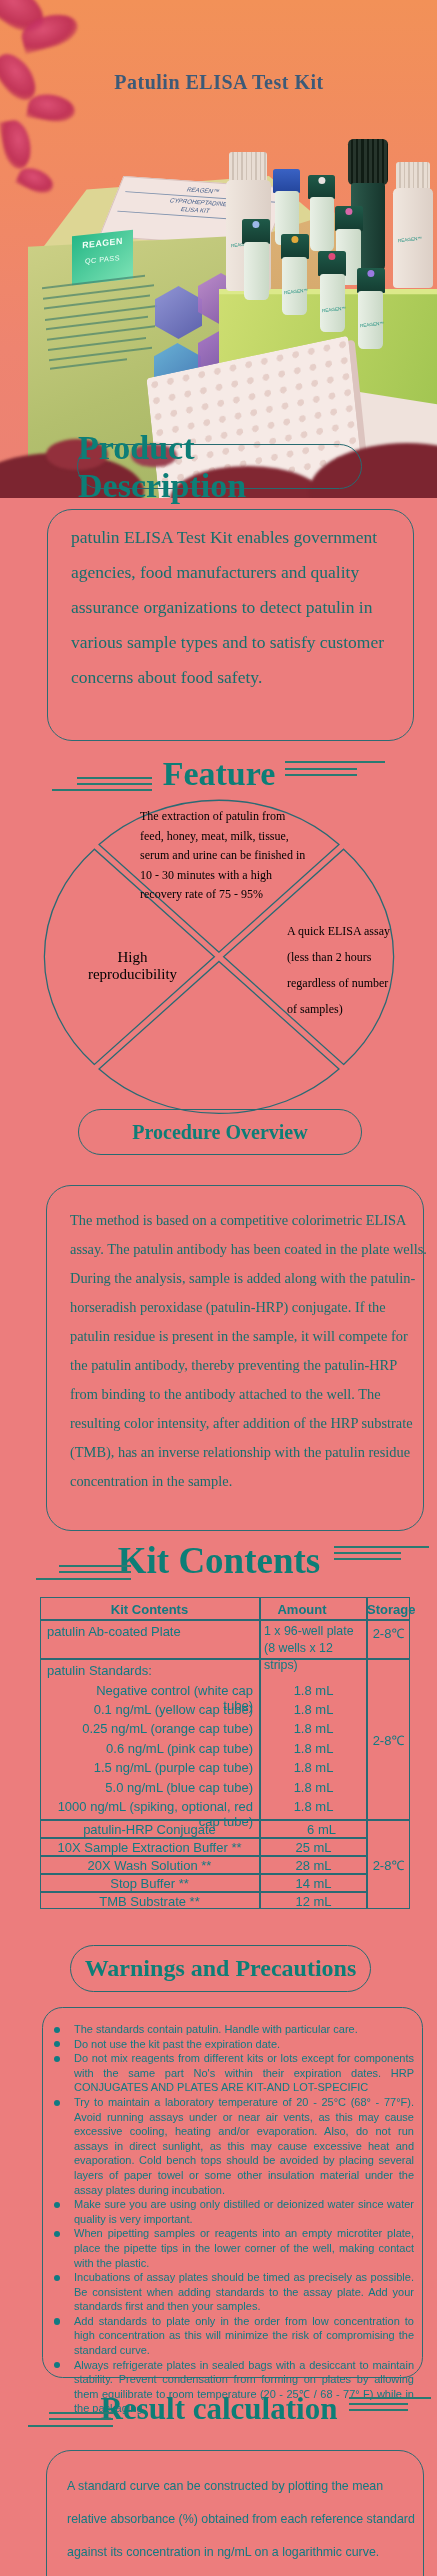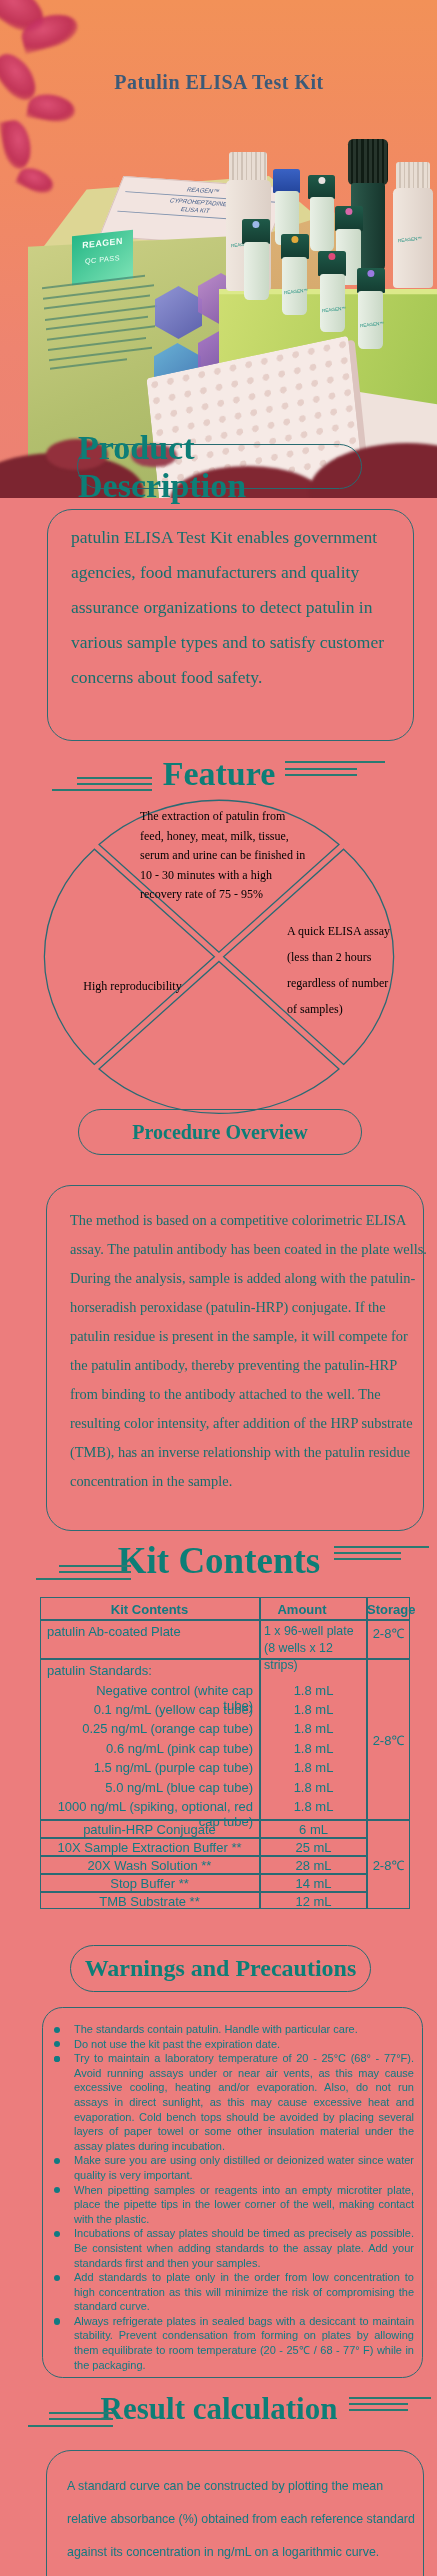--- a/index.html
+++ b/index.html
@@ -184,21 +184,21 @@
   <svg class="abs" style="left:0;top:721px;" width="438" height="448" viewBox="0 0 850 870">
 
     <g fill="none" stroke="#2a6a74" stroke-width="2.5">
       <path d="M 425 449 L 192 240 A 330 295 0 0 1 658 240 Z"></path>
       <path d="M 434 458 L 667 249 A 330 295 0 0 1 667 667 Z"></path>
       <path d="M 425 467 L 658 676 A 330 295 0 0 1 192 676 Z"></path>
       <path d="M 416 458 L 183 667 A 330 295 0 0 1 183 249 Z"></path>
     </g>
   </svg>
   <div class="slicetxt" style="left:140px;top:807px;width:166px;font-size:12px;line-height:19.6px;">The extraction of patulin from feed, honey, meat, milk, tissue, serum and urine can be finished in 10 - 30 minutes with a high recovery rate of 75 - 95%</div>
-  <div class="slicetxt" style="left:72px;top:949px;width:121px;font-size:12px;text-align:center;margin-top:30px;">High reproducibility</div>
+  <div class="slicetxt" style="left:72px;top:949px;width:121px;font-size:15px;text-align:center;">High reproducibility</div>
   <div class="slicetxt" style="left:287px;top:918px;width:103px;font-size:12px;line-height:26px;">A quick ELISA assay (less than 2 hours regardless of number of samples)</div>
 
   <div class="oval" style="left:78px;top:1109px;width:282px;height:44px;font-size:20px;">Procedure Overview</div>
   <div class="rbox" style="left:46px;top:1185px;width:376px;height:344px;"></div>
   <div class="abs serifbody" style="left:70px;top:1206px;width:357px;font-size:14.4px;line-height:29px;">The method is based on a competitive colorimetric ELISA assay. The patulin antibody has been coated in the plate wells. During the analysis, sample is added along with the patulin-horseradish peroxidase (patulin-HRP) conjugate. If the patulin residue is present in the sample, it will compete for the patulin antibody, thereby preventing the patulin-HRP from binding to the antibody attached to the well. The resulting color intensity, after addition of the HRP substrate (TMB), has an inverse relationship with the patulin residue concentration in the sample.</div>
 
   <div class="dtitle" style="top:1539px;font-size:37px;">Kit Contents</div>
   <div class="sline" style="left:36px;top:1578px;width:95px;"></div>
   <div class="sline" style="left:59px;top:1571px;width:72px;"></div>
   <div class="sline" style="left:59px;top:1565px;width:72px;"></div>
@@ -236,37 +236,37 @@
   <div class="tcell tc" style="left:261px;top:1741px;width:105px;">1.8 mL</div>
   <div class="tcell tr" style="left:72px;top:1760px;width:181px;">1.5 ng/mL (purple cap tube)</div>
   <div class="tcell tc" style="left:261px;top:1760px;width:105px;">1.8 mL</div>
   <div class="tcell tr" style="left:72px;top:1780px;width:181px;">5.0 ng/mL (blue cap tube)</div>
   <div class="tcell tc" style="left:261px;top:1780px;width:105px;">1.8 mL</div>
   <div class="tcell tr" style="left:46px;top:1799px;width:207px;">1000 ng/mL (spiking, optional, red cap tube)</div>
   <div class="tcell tc" style="left:261px;top:1799px;width:105px;">1.8 mL</div>
   <div class="tcell tc" style="left:367px;top:1731px;width:43px;">2-8℃</div>
 
   <div class="tcell tc" style="left:40px;top:1822px;width:219px;">patulin-HRP Conjugate</div>
-  <div class="tcell tc" style="left:261px;top:1822px;width:105px;">6 mL</div>
+  <div class="tcell tc" style="left:261px;top:1822px;width:105px;padding-left:8px;">6 mL</div>
   <div class="tcell tc" style="left:40px;top:1840px;width:219px;">10X Sample Extraction Buffer **</div>
   <div class="tcell tc" style="left:261px;top:1840px;width:105px;">25 mL</div>
   <div class="tcell tc" style="left:40px;top:1858px;width:219px;">20X Wash Solution **</div>
   <div class="tcell tc" style="left:261px;top:1858px;width:105px;">28 mL</div>
   <div class="tcell tc" style="left:40px;top:1876px;width:219px;">Stop Buffer **</div>
   <div class="tcell tc" style="left:261px;top:1876px;width:105px;">14 mL</div>
   <div class="tcell tc" style="left:40px;top:1894px;width:219px;border-radius:6px;">TMB Substrate **</div>
   <div class="tcell tc" style="left:261px;top:1894px;width:105px;">12 mL</div>
   <div class="tcell tc" style="left:367px;top:1856px;width:43px;">2-8℃</div>
 
   <div class="oval" style="left:70px;top:1945px;width:299px;height:45px;font-size:24px;">Warnings and Precautions</div>
   <div class="rbox" style="left:42px;top:2007px;width:379px;height:369px;border-radius:20.6px;"></div>
   <div class="abs" style="left:50px;top:2022px;width:364px;">
     <div class="witem"><span class="bullet"></span><span>The standards contain patulin. Handle with particular care.</span></div>
     <div class="witem"><span class="bullet"></span><span>Do not use the kit past the expiration date.</span></div>
-    <div class="witem"><span class="bullet"></span></div>
+    <div class="witem"><span class="bullet"></span><span>Do not mix reagents from different kits or lots except for components with the same part No's within their expiration dates. HRP CONJUGATES AND PLATES ARE KIT-AND LOT-SPECIFIC</span></div>
     <div class="witem"><span class="bullet"></span><span>Try to maintain a laboratory temperature of 20 - 25°C (68° - 77°F). Avoid running assays under or near air vents, as this may cause excessive cooling, heating and/or evaporation. Also, do not run assays in direct sunlight, as this may cause excessive heat and evaporation. Cold bench tops should be avoided by placing several layers of paper towel or some other insulation material under the assay plates during incubation.</span></div>
     <div class="witem"><span class="bullet"></span><span>Make sure you are using only distilled or deionized water since water quality is very important.</span></div>
     <div class="witem"><span class="bullet"></span><span>When pipetting samples or reagents into an empty microtiter plate, place the pipette tips in the lower corner of the well, making contact with the plastic.</span></div>
     <div class="witem"><span class="bullet"></span><span>Incubations of assay plates should be timed as precisely as possible. Be consistent when adding standards to the assay plate. Add your standards first and then your samples.</span></div>
     <div class="witem"><span class="bullet"></span><span>Add standards to plate only in the order from low concentration to high concentration as this will minimize the risk of compromising the standard curve.</span></div>
     <div class="witem"><span class="bullet"></span><span>Always refrigerate plates in sealed bags with a desiccant to maintain stability. Prevent condensation from forming on plates by allowing them equilibrate to room temperature (20 - 25℃ / 68 - 77° F) while in the packaging.</span></div>
   </div>
 
   <div class="dtitle" style="top:2391px;font-size:31px;">Result calculation</div>
   <div class="sline" style="left:28px;top:2425px;width:85px;"></div>

